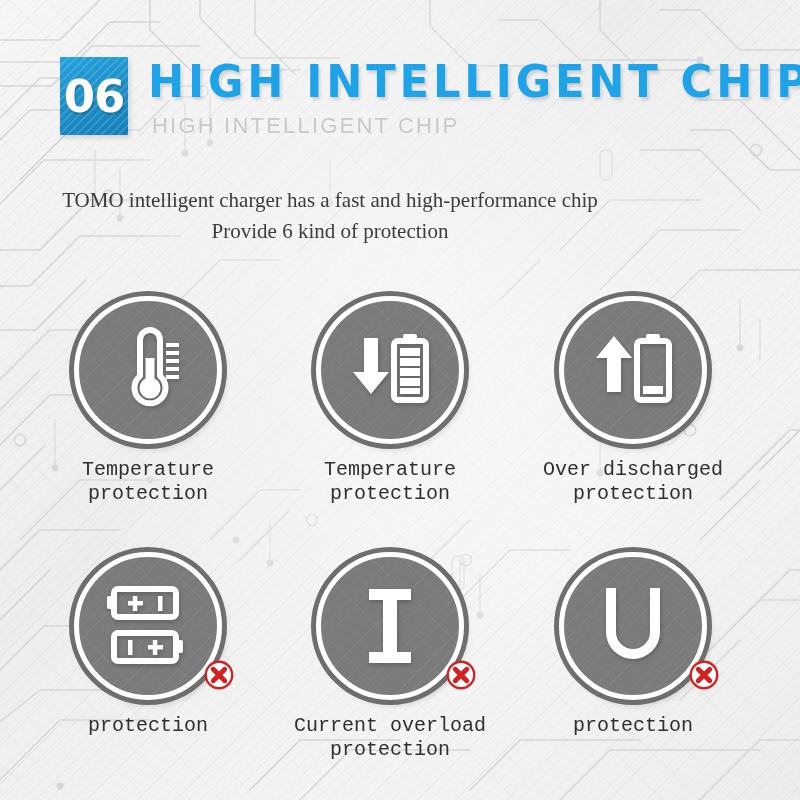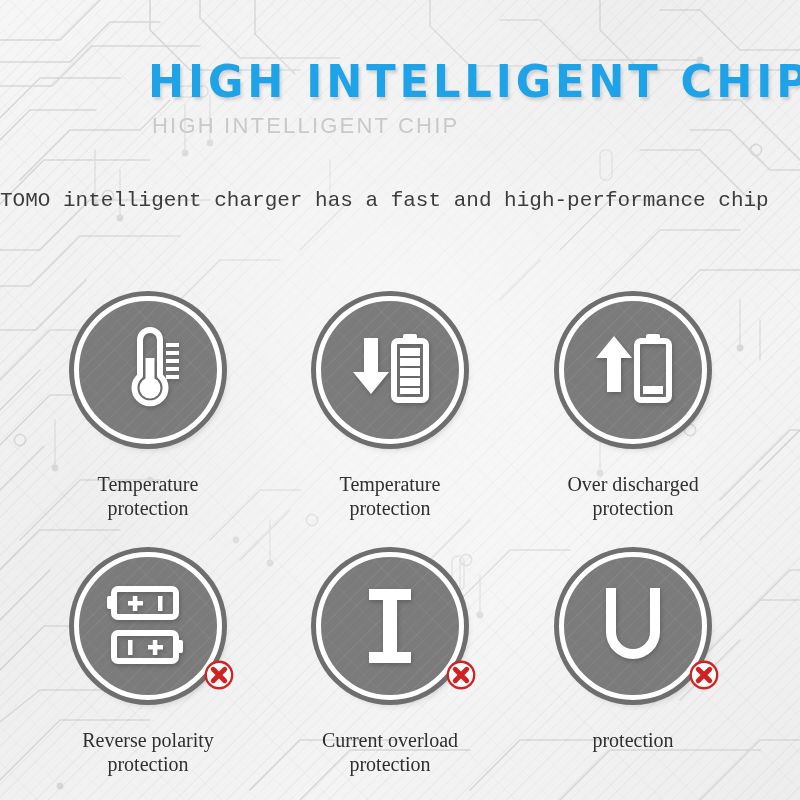--- a/index.html
+++ b/index.html
@@ -116,21 +116,21 @@
   }
 
   
   .intro {
     position: absolute;
     left: 0;
     top: 185px;
     width: 660px;
     text-align: center;
     color: #3c3c3c;
-    font-family: Liberation Mono, monospace;
+    font-family: Liberation Serif, serif;
     font-size: 21px;
     line-height: 31px;
   }
   .intro-line { white-space: nowrap; }
 
   
   .grid {
     position: absolute;
     left: 0;
     top: 296px;
@@ -188,22 +188,22 @@
   .x-badge {
     position: absolute;
     right: -12px;
     bottom: 10px;
     width: 30px;
     height: 30px;
     z-index: 4;
   }
 
   .caption {
-    margin-top: 28px;
-    font-family: Liberation Serif, serif;
+    margin-top: 14px;
+    font-family: Liberation Mono, monospace;
     font-size: 20px;
     line-height: 24px;
     color: #2f2f2f;
     white-space: nowrap;
   }
   .caption .l2 { display: block; }
 </style>
 </head>
 <body>
 
@@ -309,26 +309,30 @@
       <g fill="none" stroke="#dedede" stroke-width="1.5">
         <rect x="452" y="556" width="12" height="34" rx="5"></rect>
         <rect x="600" y="150" width="12" height="30" rx="5"></rect>
         <rect x="178" y="86" width="30" height="11" rx="5"></rect>
       </g>
     </svg>
     <div class="bg-vig"></div>
   </div>
 
   <div class="header">
+    <div class="badge">
+      <span class="badge-num">06</span>
+    </div>
     <div class="title">HIGH INTELLIGENT CHIP</div>
     <div class="subtitle">HIGH INTELLIGENT CHIP</div>
   </div>
 
   <div class="intro">
     <div class="intro-line">TOMO intelligent charger has a fast and high-performance chip</div>
+    <div class="intro-line">Provide 6 kind of protection</div>
   </div>
 
   <div class="grid">
 
     <div class="row">
 
       <div class="cell c0">
         <div class="circle-wrap">
           <div class="circle">
             <svg width="92" height="92" viewBox="0 0 92 92">
@@ -416,21 +420,20 @@
                 <rect x="54.8" y="60" width="4.5" height="15"></rect>
               </g>
             </svg>
           </div>
           <svg class="x-badge" viewBox="0 0 34 34">
             <circle cx="17" cy="17" r="15" fill="#ffffff" stroke="#d32020" stroke-width="2.6"></circle>
             <path d="M10.5 10.5 L23.5 23.5 M23.5 10.5 L10.5 23.5" stroke="#d32020" stroke-width="5.6" stroke-linecap="round"></path>
           </svg>
         </div>
         <div class="caption">
-          <span>Reverse polarity</span>
           <span class="l2">protection</span>
         </div>
       </div>
 
       <div class="cell c1">
         <div class="circle-wrap">
           <div class="circle">
             <svg width="80" height="92" viewBox="0 0 80 92">
               <g fill="#ffffff">
                 <rect x="19" y="9" width="42" height="11"></rect>

